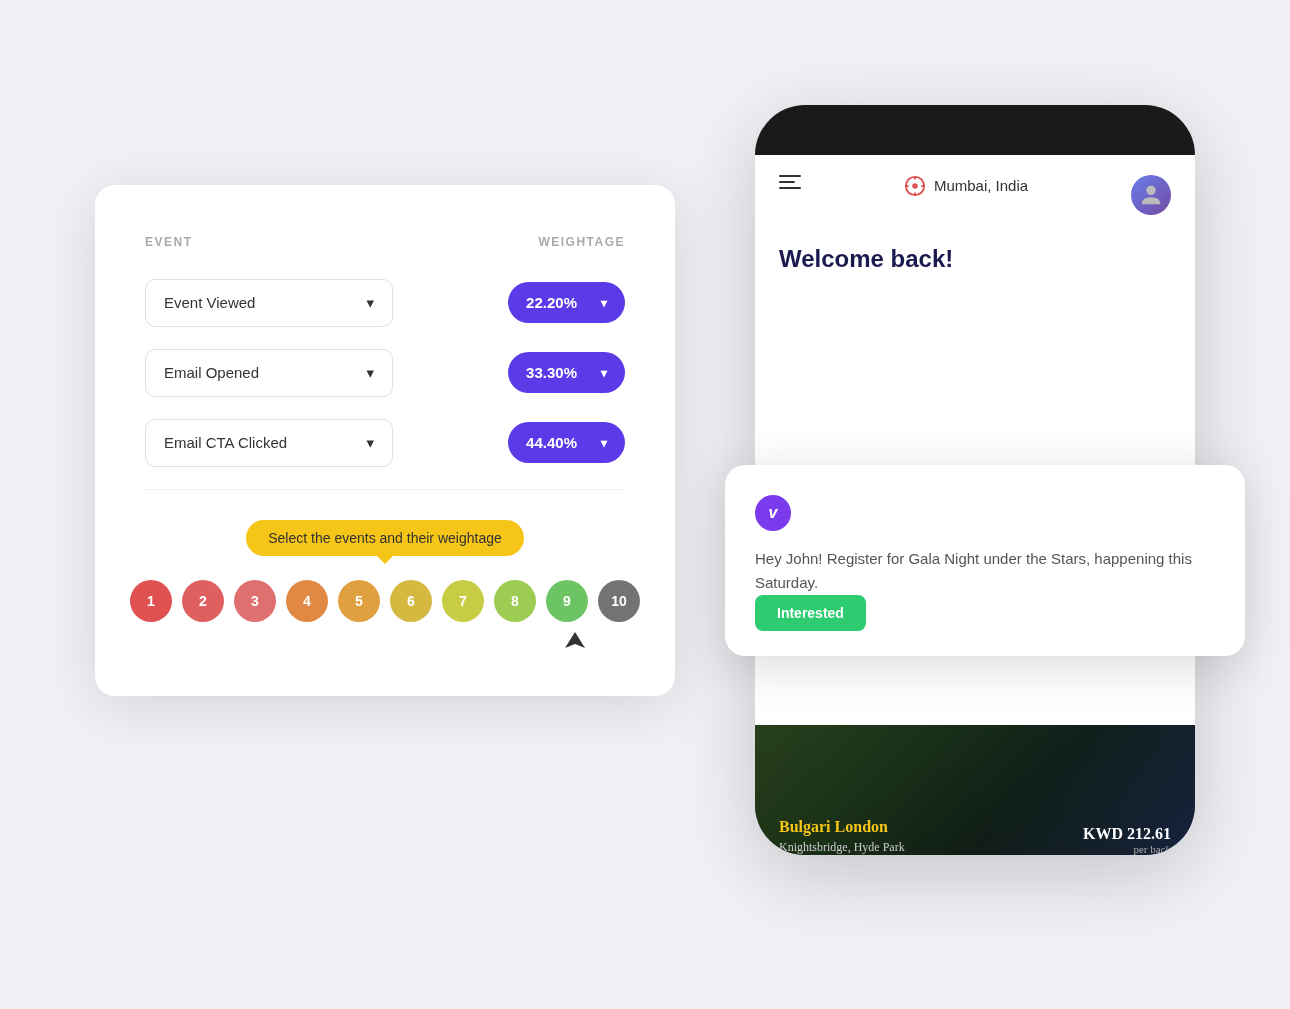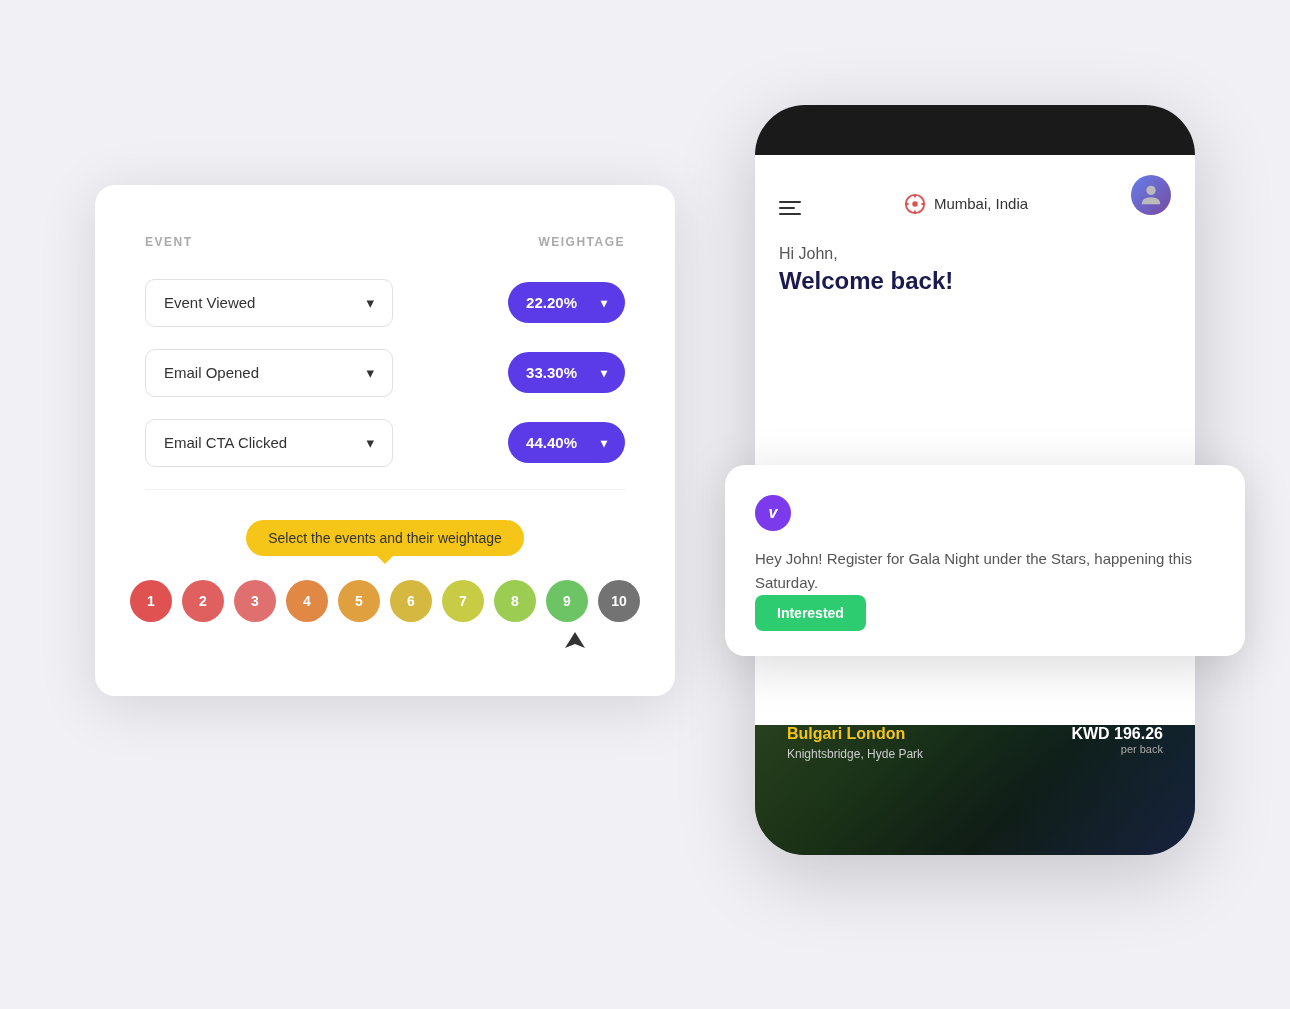--- a/index.html
+++ b/index.html
@@ -187,21 +187,21 @@
       position: relative;
       z-index: 10;
     }
 
     .phone-inner {
       padding: 20px 24px 0 24px;
     }
 
     .phone-topbar {
       display: flex;
-      align-items: flex-end;
+      align-items: flex-start;
       justify-content: space-between;
       margin-bottom: 30px;
     }
 
     .menu-icon {
       display: flex;
       flex-direction: column;
       gap: 4px;
       cursor: pointer;
     }
@@ -325,24 +325,25 @@
 
     
     .hotel-strip {
       position: absolute;
       bottom: 0;
       left: 0;
       right: 0;
       height: 130px;
       background: linear-gradient(90deg, #1a1a2e 0%, #16213e 50%, #0f3460 100%);
       display: flex;
-      align-items: flex-start;
+      align-items: flex-end;
       justify-content: space-between;
-      padding: 0 32px;
+      padding: 0 24px;
       overflow: hidden;
+      font-family: Liberation Serif, serif;
     }
 
     .hotel-img-bg {
       position: absolute;
       top: 0; left: 0; right: 0; bottom: 0;
       background: linear-gradient(135deg, #2d5016 0%, #1a3a0a 30%, #0d1b05 60%, #1a1a2e 100%);
       opacity: 0.7;
     }
 
     .hotel-info {
@@ -471,33 +472,32 @@
           <span class="location-text">Mumbai, India</span>
         </div>
         <div class="avatar-circle">
           <svg viewBox="0 0 24 24" xmlns="http://www.w3.org/2000/svg">
             <circle cx="12" cy="8" r="4" fill="#bbb"></circle>
             <path d="M4 20 Q4 14 12 14 Q20 14 20 20" fill="#bbb"></path>
           </svg>
         </div>
       </div>
 
-      <p class="greeting-text">Hi John,</p>
       <p class="welcome-text">Welcome back!</p>
     </div>
 
     <div style="position:absolute; bottom:0; left:0; right:0;">
       <div class="hotel-strip">
         <div class="hotel-img-bg"></div>
         <div class="hotel-info">
           <div class="hotel-name">Bulgari London</div>
           <div class="hotel-location">Knightsbridge, Hyde Park</div>
         </div>
         <div class="hotel-price-area">
-          <div class="hotel-price">KWD 196.26</div>
+          <div class="hotel-price">KWD 212.61</div>
           <div class="hotel-per-night">per back</div>
         </div>
       </div>
     </div>
   </div>
 
   <div class="floating-card">
     <div class="event-title-row">
       <div class="v-badge">v</div>
     </div>

